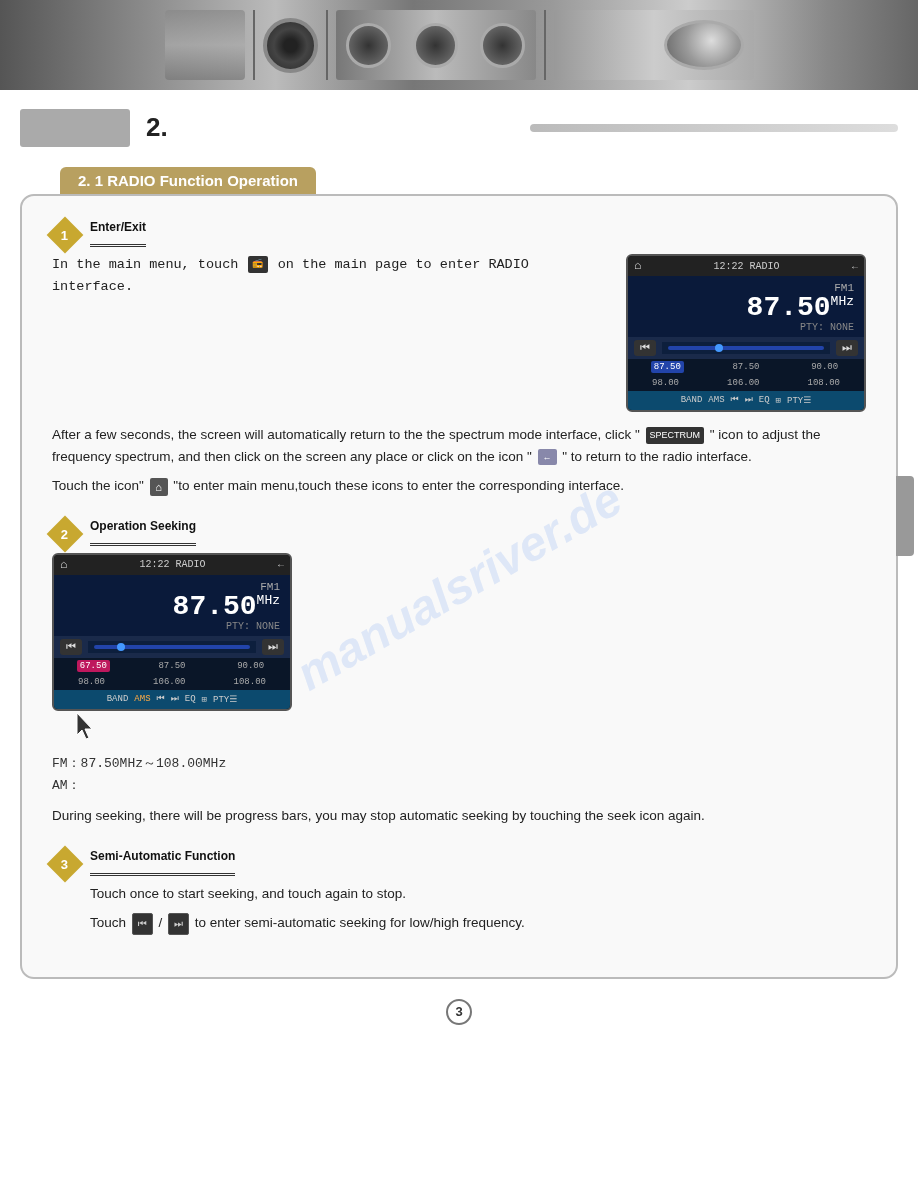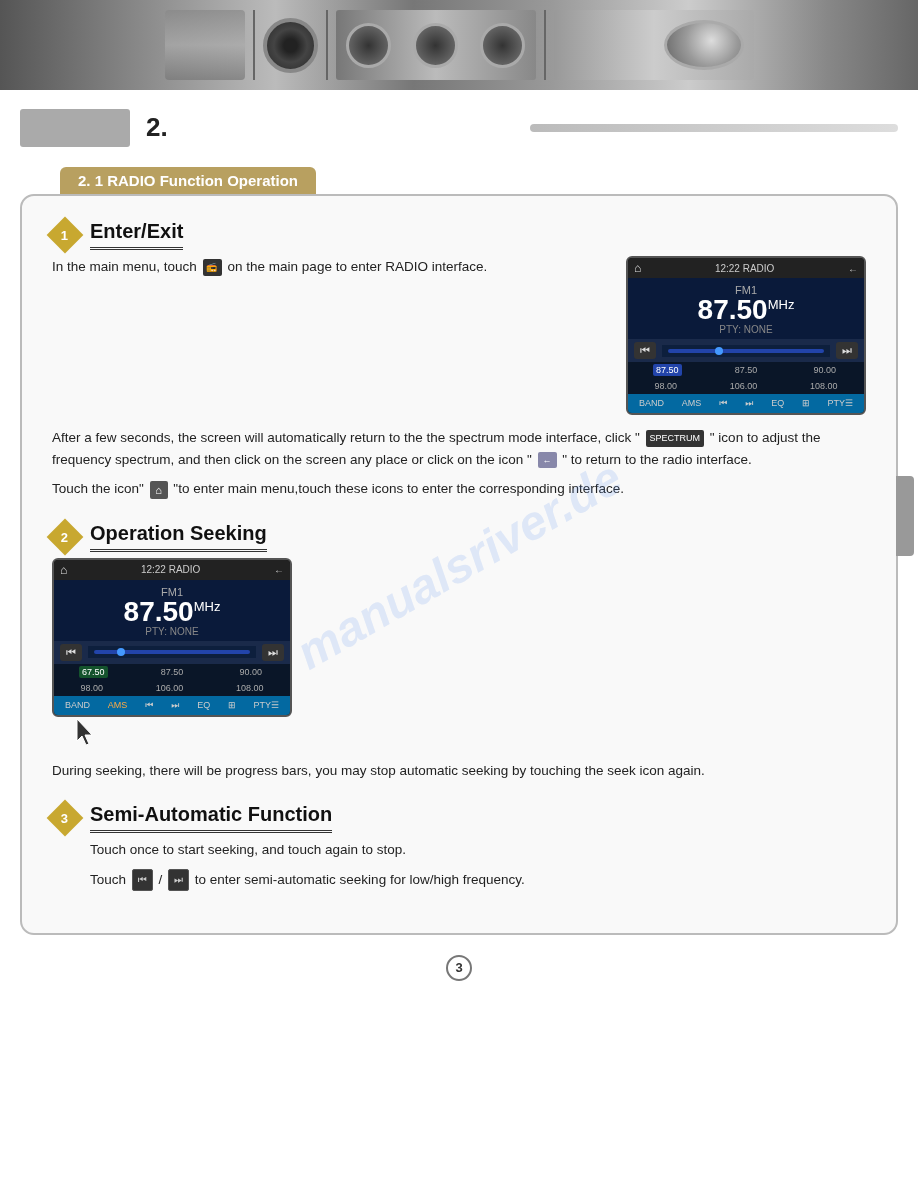--- a/index.html
+++ b/index.html
@@ -88,31 +88,32 @@
     
     .section-item {
       margin-bottom: 22px;
     }
     .section-item-header {
       display: flex;
       align-items: flex-start;
       margin-bottom: 6px;
     }
     .section-title {
-      font-size: 20px;
+      font-size: 12px;
       font-weight: bold;
       color: #111;
       border-bottom: 3px double #333;
-      padding-bottom: 4px;
+      padding-bottom: 10px;
     }
 
     .two-col {
       display: flex;
       gap: 36px;
       align-items: flex-start;
+      font-family: Liberation Mono, monospace;
     }
     .text-col {
       flex: 1;
     }
     .image-col {
       flex-shrink: 0;
       width: 240px;
     }
 
     
@@ -133,21 +134,21 @@
       justify-content: space-between;
       align-items: center;
     }
     .radio-top-bar .home-icon {
       color: #ddd;
       font-size: 12px;
     }
     .radio-freq-display {
       background: #0a1a3a;
       padding: 6px 10px 4px 10px;
-      text-align: center;
+      text-align: right;
     }
     .radio-band-label {
       color: #aaa;
       font-size: 11px;
     }
     .radio-big-freq {
       color: #fff;
       font-size: 28px;
       font-weight: bold;
       line-height: 1;
@@ -209,23 +210,23 @@
       color: #aaa;
       font-size: 9px;
       padding: 1px 3px;
     }
     .radio-preset.active {
       color: #fff;
       background: #2244aa;
       border-radius: 2px;
     }
     .radio-bottom-bar {
-      background: #0369a1;
-      display: flex;
-      justify-content: space-between;
+      background: #0c4a6e;
+      display: flex;
+      justify-content: center;
       padding: 3px 8px;
     }
     .radio-bottom-btn {
       color: #ccc;
       font-size: 9px;
       padding: 1px 3px;
     }
 
     
     .body-text {
@@ -499,21 +500,21 @@
           <div class="radio-controls-row">
             <span class="radio-btn">⏮</span>
             <div class="radio-slider-bar" style="flex:1;margin:0 6px;">
               <div class="radio-slider-inner">
                 <div class="radio-slider-thumb" style="left:15%;"></div>
               </div>
             </div>
             <span class="radio-btn">⏭</span>
           </div>
           <div class="radio-preset-row">
-            <span class="radio-preset active" style="background:#14532d;">67.50</span>
+            <span class="radio-preset active" style="background:#be185d;">67.50</span>
             <span class="radio-preset">87.50</span>
             <span class="radio-preset">90.00</span>
           </div>
           <div class="radio-preset-row">
             <span class="radio-preset">98.00</span>
             <span class="radio-preset">106.00</span>
             <span class="radio-preset">108.00</span>
           </div>
           <div class="radio-bottom-bar">
             <span class="radio-bottom-btn">BAND</span>
@@ -524,20 +525,24 @@
             <span class="radio-bottom-btn">⊞</span>
             <span class="radio-bottom-btn">PTY☰</span>
           </div>
         </div>
 
         <div style="margin-top:2px;margin-left:20px;">
           <svg width="30" height="30" viewBox="0 0 30 30">
             <polygon points="5,0 5,22 10,17 14,26 17,25 13,16 20,16" fill="#333" stroke="#fff" stroke-width="1"></polygon>
           </svg>
         </div>
+        <div class="fm-range-text">
+          <span>FM：87.50MHz～108.00MHz</span><br>
+          <span>AM：</span>
+        </div>
       </div>
     </div>
     <p class="body-text" style="margin-top:8px;">
       During seeking, there will be progress bars, you may stop automatic seeking by  touching the seek icon  again.
     </p>
   </div>
 
   <div class="section-item">
     <div class="section-item-header">
       <div class="section-number-diamond">

